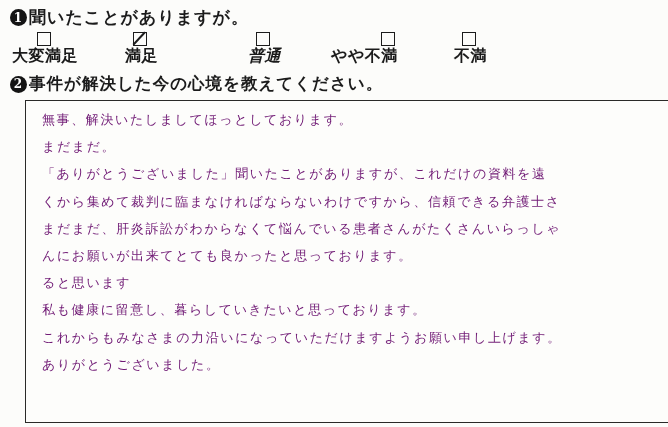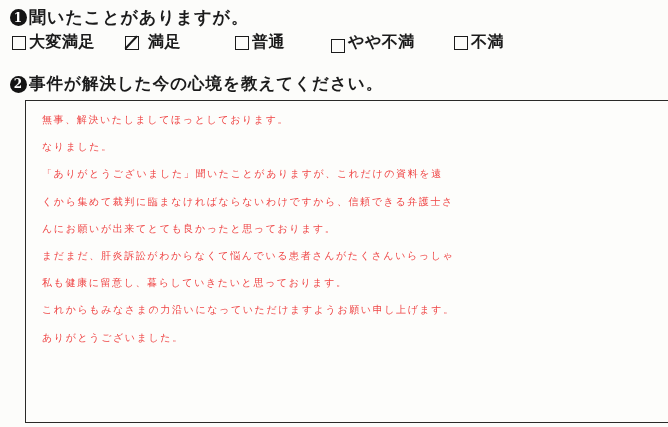--- a/index.html
+++ b/index.html
@@ -53,24 +53,25 @@
   .opt {
     position: absolute;
     top: 0;
     display: flex;
     align-items: center;
     font-size: 16px;
     font-weight: 700;
     letter-spacing: 0.5px;
     white-space: nowrap;
     cursor: pointer;
+    flex-direction: column;
   }
   .opt-0 { left: 12px; }
-  .opt-1 { left: 125px; gap: 6px; }
-  .opt-2 { left: 235px; }
+  .opt-1 { left: 125px; }
+  .opt-2 { left: 248px; font-style: italic; }
   .opt-3 { left: 331px; align-items: flex-end; }
   .opt-4 { left: 454px; }
   .checkbox {
     position: relative;
     display: inline-block;
     width: 12px;
     height: 12px;
     border: 1.7px solid #1b1b1b;
     margin-right: 3px;
     background: transparent;
@@ -93,25 +94,25 @@
     left: 25px;
     top: 100px;
     width: 619px;
     height: 316px;
     border: 1.8px solid #2a2a28;
     background: #fdfdfb;
     padding: 5px 16px 0 16px;
     box-sizing: content-box;
   }
   .resp-line {
-    font-size: 10px;
+    font-size: 13px;
     line-height: 27.2px;
     letter-spacing: 1.6px;
     white-space: nowrap;
-    color: #ef4444;
+    color: #701a75;
   }
 </style>
 </head>
 <body>
 
 <div class="page">
 
   <div class="question q1">
     <span class="bullet">1</span>
     <span>聞いたことがありますが。</span>
@@ -140,23 +141,24 @@
     </label>
   </div>
 
   <div class="question q2">
     <span class="bullet">2</span>
     <span>事件が解決した今の心境を教えてください。</span>
   </div>
 
   <div class="response-box">
     <div class="resp-line">無事、解決いたしましてほっとしております。</div>
-    <div class="resp-line">なりました。</div>
+    <div class="resp-line">まだまだ。</div>
     <div class="resp-line">「ありがとうございました」聞いたことがありますが、これだけの資料を遠</div>
     <div class="resp-line">くから集めて裁判に臨まなければならないわけですから、信頼できる弁護士さ</div>
+    <div class="resp-line">まだまだ、肝炎訴訟がわからなくて悩んでいる患者さんがたくさんいらっしゃ</div>
     <div class="resp-line">んにお願いが出来てとても良かったと思っております。</div>
-    <div class="resp-line">まだまだ、肝炎訴訟がわからなくて悩んでいる患者さんがたくさんいらっしゃ</div>
+    <div class="resp-line">ると思います</div>
     <div class="resp-line">私も健康に留意し、暮らしていきたいと思っております。</div>
     <div class="resp-line">これからもみなさまの力沿いになっていただけますようお願い申し上げます。</div>
     <div class="resp-line">ありがとうございました。</div>
   </div>
 
 </div>
 
 </body></html>

